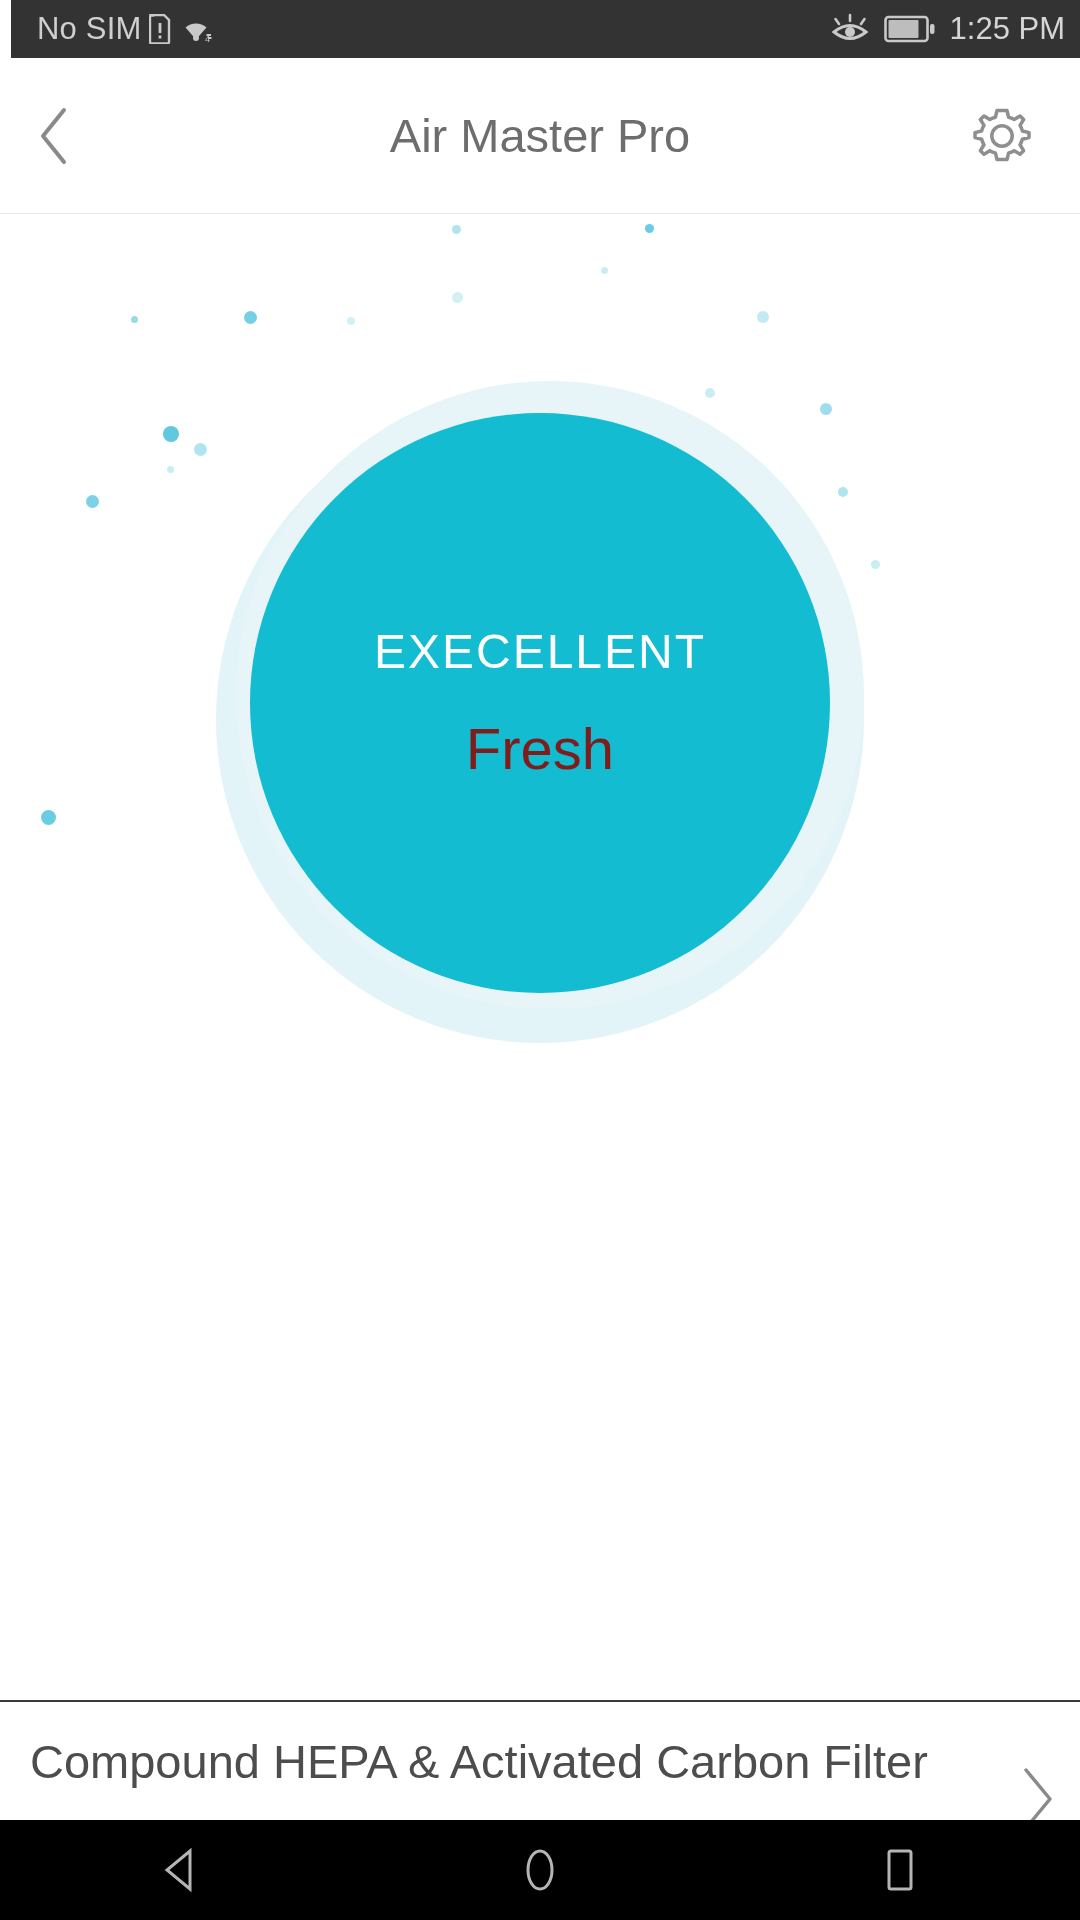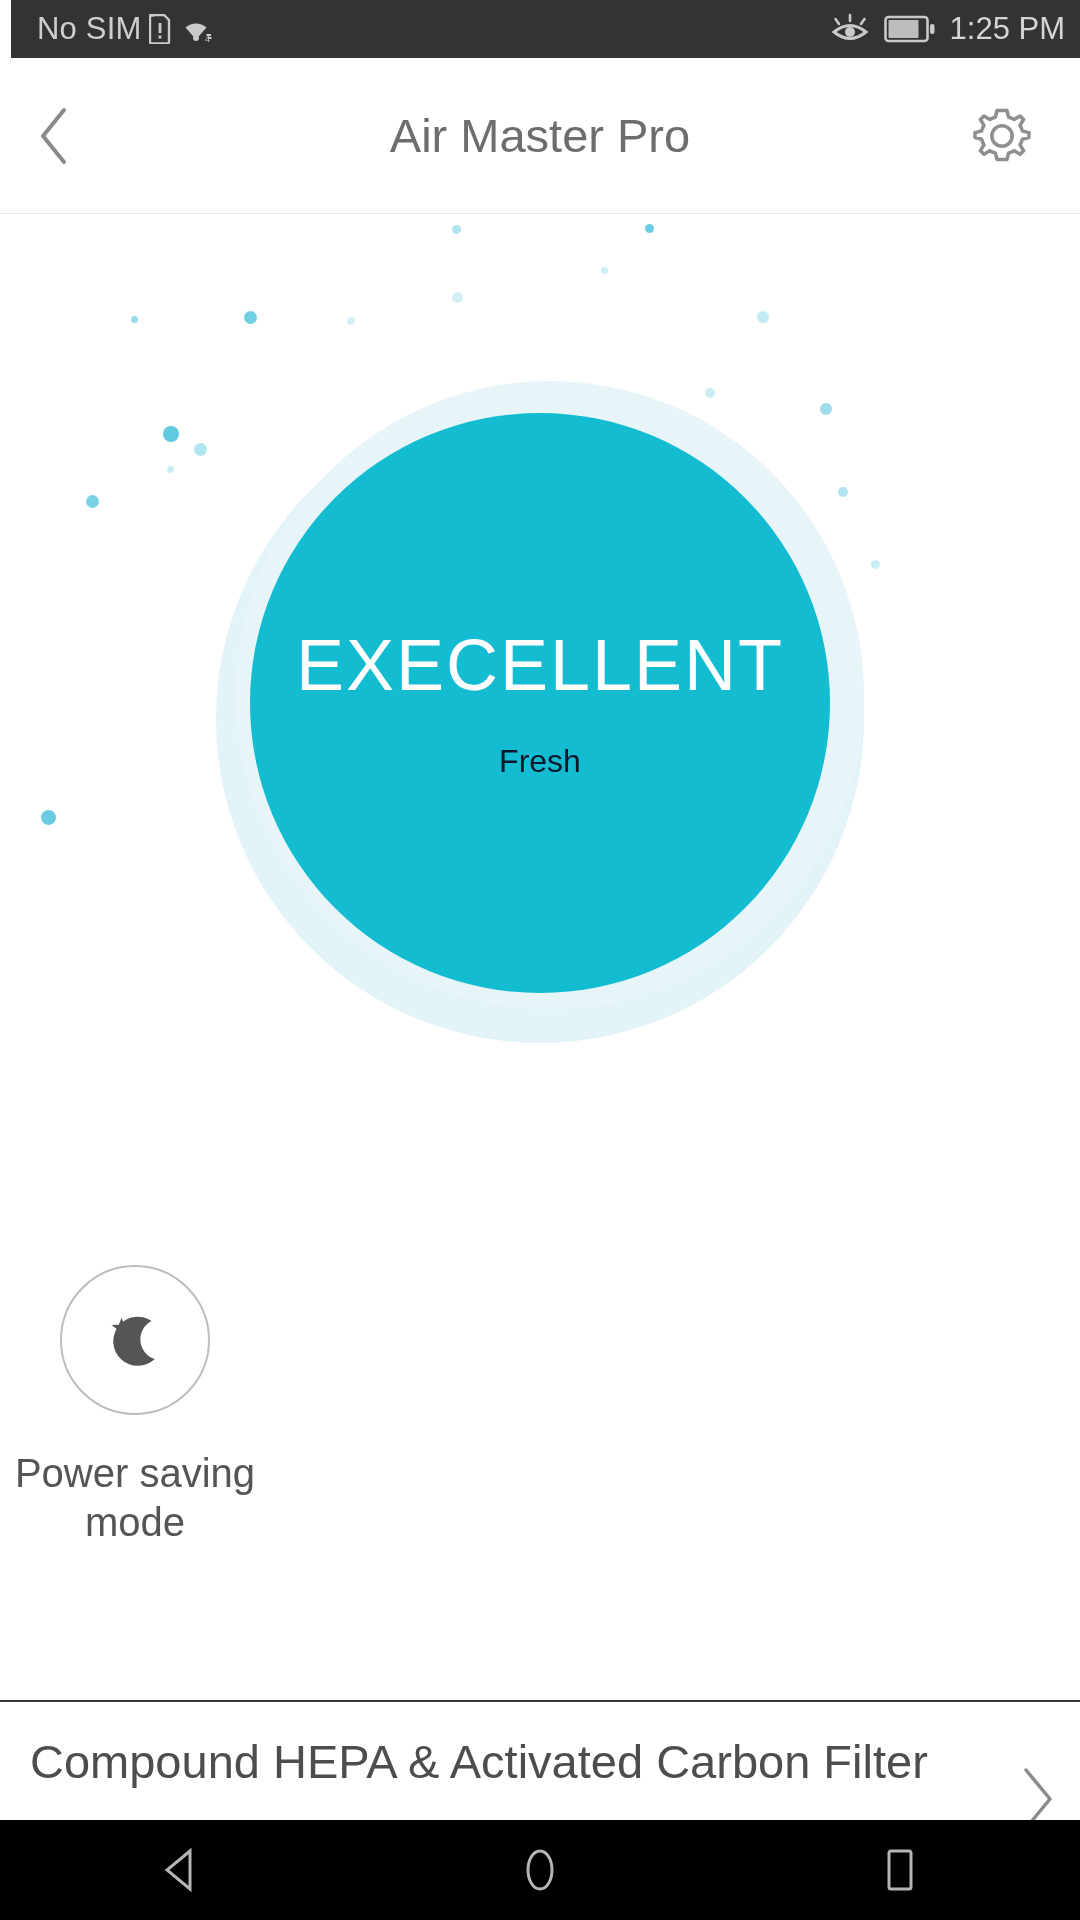--- a/index.html
+++ b/index.html
@@ -57,25 +57,25 @@
     background:#e7f5f9;
   }
   .aqi-circle {
     position:absolute; left:250px; top:198px;
     width:580px; height:580px; border-radius:50%;
     background:#13bcd1;
     display:flex; flex-direction:column;
     align-items:center; justify-content:center;
   }
   .aqi-level {
-    color:#ffffff; font-size:72px; letter-spacing:2px;
+    color:#ffffff; font-size:48px; letter-spacing:2px;
     font-weight:400; line-height:1;
   }
   .aqi-sub {
-    color:#0f172a; font-size:32px; font-weight:400;
+    color:#7f1d1d; font-size:58px; font-weight:400;
     margin-top:44px; line-height:1;text-align:center;
   }
 
   
   .controls {
     position:absolute; top:1265px; left:0;
     width:1080px; display:flex;
   }
   .ctrl { width:270px; display:flex; flex-direction:column; align-items:center; }
   .ctrl-icon {
@@ -195,31 +195,20 @@
     <div class="aqi-circle">
       <div class="aqi-level">EXECELLENT</div>
       <div class="aqi-sub">Fresh</div>
     </div>
   </div>
 
   <div class="controls">
 
 
 
-    <div class="ctrl">
-      <div class="ctrl-icon inactive">
-        <svg width="76" height="76" viewBox="0 0 48 48">
-          <path d="M34.5 12 a15.5 15.5 0 1 0 2 24 a13 13 0 0 1 -2 -24 z" fill="#555555"></path>
-          <path d="M15.5 10 l1.7 4.3 4.6 .2 -3.6 2.9 1.2 4.4 -3.9 -2.5 -3.9 2.5 1.2 -4.4 -3.6 -2.9 4.6 -.2 z" fill="#555555"></path>
-          <path d="M13 23.5 l.8 2 2.2 .1 -1.7 1.4 .6 2.1 -1.9 -1.2 -1.9 1.2 .6 -2.1 -1.7 -1.4 2.2 -.1 z" fill="#555555"></path>
-          <circle cx="20.5" cy="25.5" r="1.4" fill="#555555"></circle>
-        </svg>
-      </div>
-      <div class="ctrl-label off">Power saving mode</div>
-    </div>
 
   </div>
 
   <div class="divider"></div>
   <div class="filter-row">
     <span class="filter-text">Compound HEPA &amp; Activated Carbon Filter</span>
     <svg class="filter-chev" width="46" height="70" viewBox="0 0 46 70">
       <path d="M10 6 L34 35 L10 64" fill="none" stroke="#8a8a8a" stroke-width="3.5" stroke-linecap="round" stroke-linejoin="round"></path>
     </svg>
   </div>

